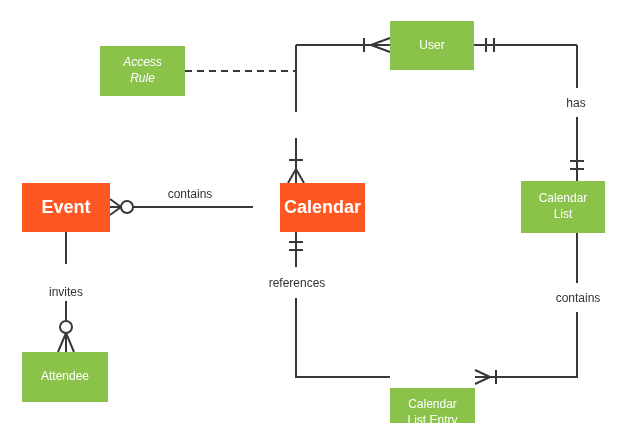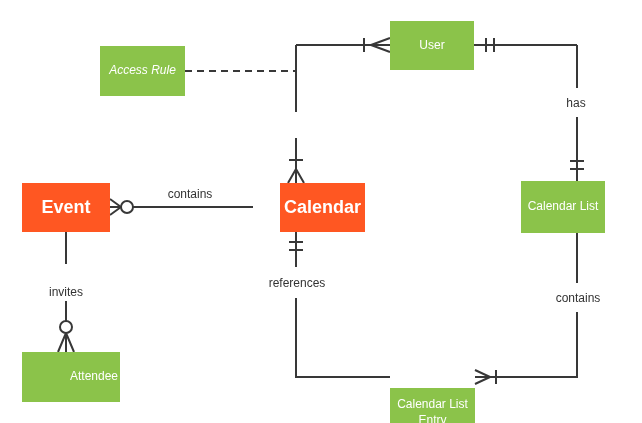--- a/index.html
+++ b/index.html
@@ -38,21 +38,21 @@
   .connectors .dashed { stroke-dasharray: 7 5; }
   .entity {
     position: absolute;
     display: flex;
     align-items: center;
     justify-content: center;
     text-align: center;
     color: var(--c-entity-text);
     font-size: 12px;
     line-height: 1.3;
-    padding: 2px;
+    padding: 16px;
   }
   .entity.green { background: var(--c-green); }
   .entity.orange { background: var(--c-orange); font-weight: bold; font-size: 18px; }
   .rel-label {
     position: absolute;
     transform: translate(-50%, -50%);
     background: var(--c-bg);
     color: var(--c-label);
     font-size: 12px;
     white-space: nowrap;
@@ -145,21 +145,21 @@
   </div>
 
   <div class="entity green" style="left:100px; top:46px; width:85px; height:50px;font-style:italic;">
     <span>Access Rule</span>
   </div>
 
   <div class="entity green" style="left:521px; top:181px; width:84px; height:52px;">
     <span>Calendar List</span>
   </div>
 
-  <div class="entity green" style="left:22px; top:352px; width:98px; height:50px;justify-content:flex-end;">
+  <div class="entity green" style="left:22px; top:352px; width:86px; height:50px;">
     <span>Attendee</span>
   </div>
 
   <div class="entity green" style="left:390px; top:352px; width:85px; height:50px;margin-top:36px;">
     <span>Calendar List Entry</span>
   </div>
 
   <div class="rel-label no-bg" style="left:190px; top:194px;">contains</div>
 
   <div class="rel-label" style="left:66px; top:292px;">invites</div>

